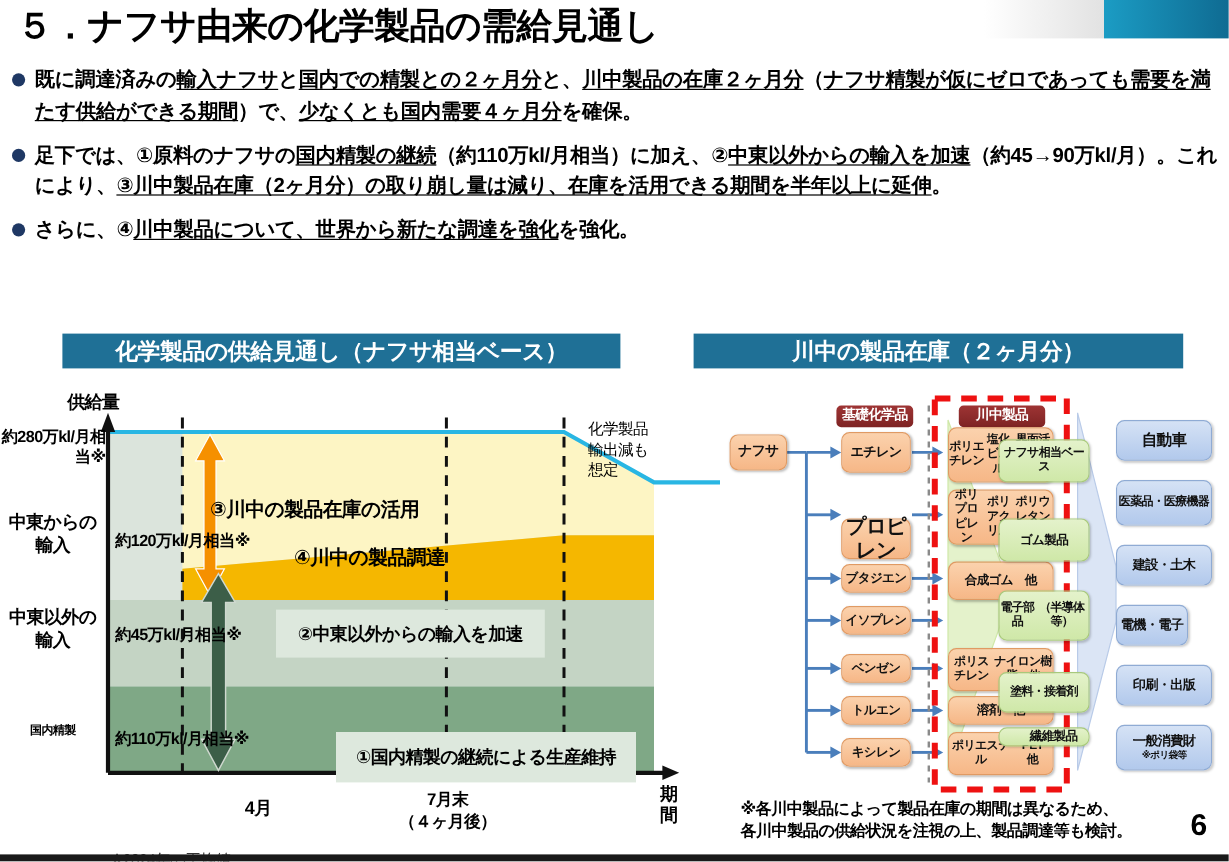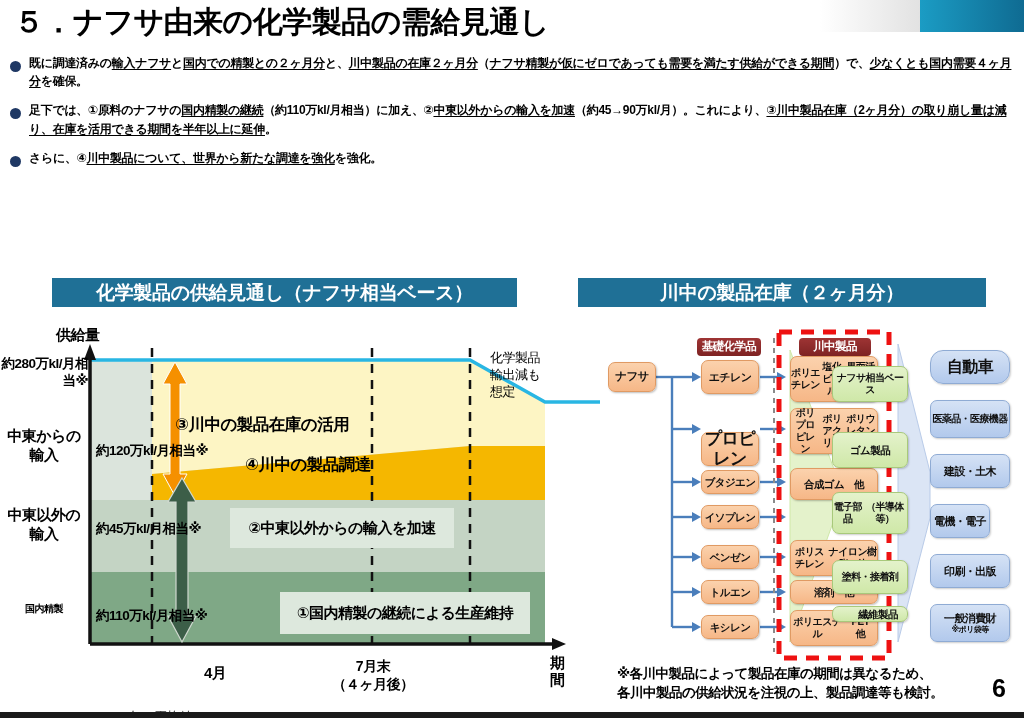--- a/index.html
+++ b/index.html
@@ -23,21 +23,21 @@
   }
 
   
   .bullets{position:absolute;left:10px;top:54px;width:1006px;}
   .bullet{display:flex;align-items:flex-start;margin-bottom:11px;}
   .dot{
     flex:0 0 auto;width:11px;height:11px;border-radius:50%;
     background:#1f3864;margin-top:7px;margin-right:8px;
   }
   .btext{
-    font-size:12px;line-height:1.52;font-weight:bold;
+    font-size:17px;line-height:1.52;font-weight:bold;
     letter-spacing:-0.3px;
   }
   .btext .u{text-decoration:underline;text-underline-offset:2px;}
 
   
   .hdr{
     position:absolute;height:29px;background:#1f7096;color:#fff;
     display:flex;align-items:center;justify-content:center;
     font-size:19px;font-weight:bold;letter-spacing:-0.3px;
   }
@@ -59,21 +59,21 @@
   .inb-2{left:96px;top:198px;font-size:13.5px;}
   .inb-3{left:96px;top:285px;font-size:13.5px;}
 
   .ann3{left:175px;top:92px;font-size:16.5px;}
   .ann4{left:245px;top:132px;font-size:16.5px;}
   .ann2{
     left:230px;top:186px;width:224px;height:40px;background:#dde8dd;
     display:flex;align-items:center;justify-content:center;font-size:15px;
   }
   .ann1{
-    left:280px;top:270px;width:250px;height:42px;background:#dde8dd;
+    left:280px;top:288px;width:250px;height:42px;background:#dde8dd;
     display:flex;align-items:center;justify-content:center;font-size:15px;text-align:center;
   }
   .expnote{left:490px;top:28px;font-size:13px;font-weight:normal;line-height:1.3;}
 
   .xt-1{left:204px;top:342px;font-size:15px;}
   .xt-2{left:318px;top:336px;font-size:14px;text-align:center;width:110px;line-height:1.25;}
   .xt-3{left:550px;top:332px;font-size:15px;width:16px;line-height:1.15;}
   .foot-left{left:92px;top:370px;font-size:13px;font-weight:normal;color:#333;margin-top:16px;}
 
   
@@ -300,21 +300,21 @@
     <div class="box green dn" id="dn0" style="left:232px;top:44px;width:76px;height:36px;font-size:10px;">ナフサ相当ベース</div>
     <div class="box green dn" id="dn1" style="left:232px;top:110px;width:76px;height:36px;font-size:10.5px;">ゴム製品</div>
     <div class="box green dn" id="dn2" style="left:232px;top:170px;width:76px;height:42px;font-size:10px;">
         <span>電子部品</span>
         <br>
         <span>（半導体等）</span>
       </div>
     <div class="box green dn" id="dn3" style="left:232px;top:238px;width:76px;height:34px;font-size:10px;">塗料・接着剤</div>
     <div class="box green dn" id="dn4" style="left:232px;top:284px;width:76px;height:16px;font-size:10.5px;padding-left:16px;">繊維製品</div>
 
-    <div class="box blue ind" id="in0" style="left:330px;top:28px;width:80px;height:34px;font-size:16px;border-radius:13px;">自動車</div>
+    <div class="box blue ind" id="in0" style="left:330px;top:28px;width:80px;height:34px;font-size:13px;">自動車</div>
     <div class="box blue ind" id="in1" style="left:330px;top:78px;width:80px;height:38px;font-size:10px;">
         <span>医薬品・医療</span>
         <br>
         <span>機器</span>
       </div>
     <div class="box blue ind" id="in2" style="left:330px;top:132px;width:80px;height:34px;font-size:11px;">建設・土木</div>
     <div class="box blue ind" id="in3" style="left:330px;top:182px;width:60px;height:34px;font-size:11px;">電機・電子</div>
     <div class="box blue ind" id="in4" style="left:330px;top:232px;width:80px;height:34px;font-size:11px;">印刷・出版</div>
     <div class="box blue ind" id="in5" style="left:330px;top:282px;width:80px;height:38px;font-size:11px;flex-direction:column;">一般消費財<span class="sub">※ポリ袋等</span></div>
 

